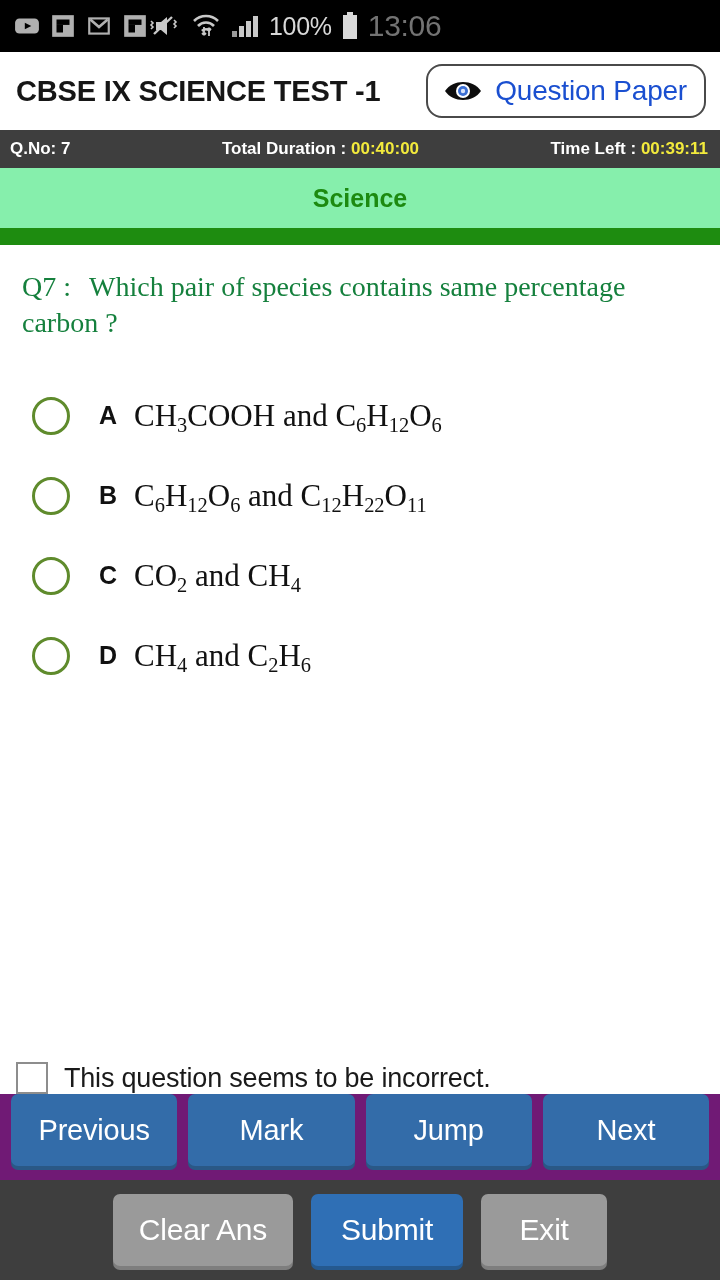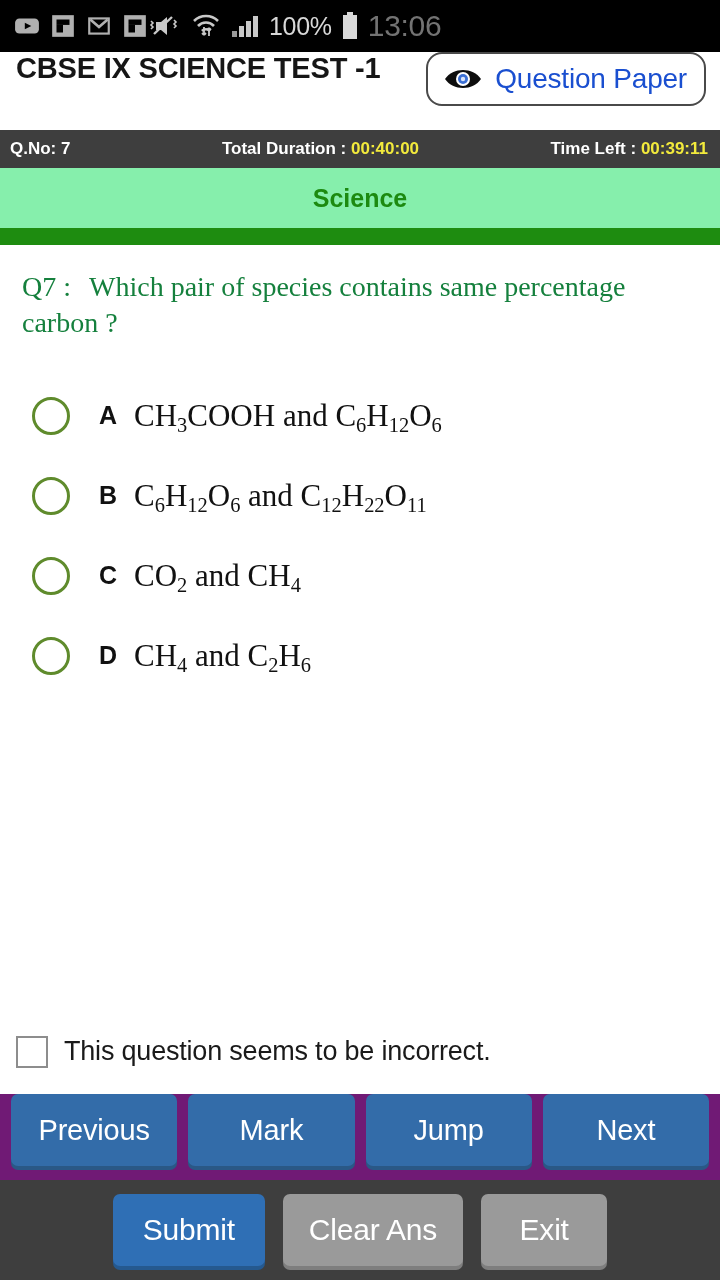--- a/index.html
+++ b/index.html
@@ -47,21 +47,21 @@
     color: #737373;
     font-size: 30px;
     letter-spacing: -0.3px;
   }
 
   
   .title-bar {
     height: 78px;
     background: #ffffff;
     display: flex;
-    align-items: flex-start;
+    align-items: center;
     justify-content: space-between;
     padding: 0 14px 0 16px;
     flex: 0 0 auto;
   }
   .test-title {
     font-size: 29px;
     font-weight: bold;
     color: #161616;
     letter-spacing: -0.2px;
     white-space: nowrap;
@@ -169,21 +169,21 @@
   }
   .opt-text sub {
     font-size: 0.66em;
     vertical-align: -0.28em;
     line-height: 0;
   }
 
   
   .flag-row {
     display: flex;
-    align-items: flex-start;
+    align-items: flex-end;
     gap: 16px;
     padding: 0 0 0 16px;
     height: 58px;
     flex: 0 0 auto;
     background: #ffffff;
   }
   .checkbox {
     width: 32px;
     height: 32px;
     border: 2px solid #8d8d8d;
@@ -375,18 +375,18 @@
   </div>
 
   <div class="nav-row" id="nav-row">
       <button class="nav-btn">Previous</button>
       <button class="nav-btn">Mark</button>
       <button class="nav-btn">Jump</button>
       <button class="nav-btn">Next</button>
     </div>
 
   <div class="footer" id="footer-row">
+      <button class="foot-btn secondary">Clear Ans</button>
       <button class="foot-btn primary">Submit</button>
-      <button class="foot-btn secondary">Clear Ans</button>
       <button class="foot-btn secondary">Exit</button>
     </div>
 
 </div>
 
 </body></html>

